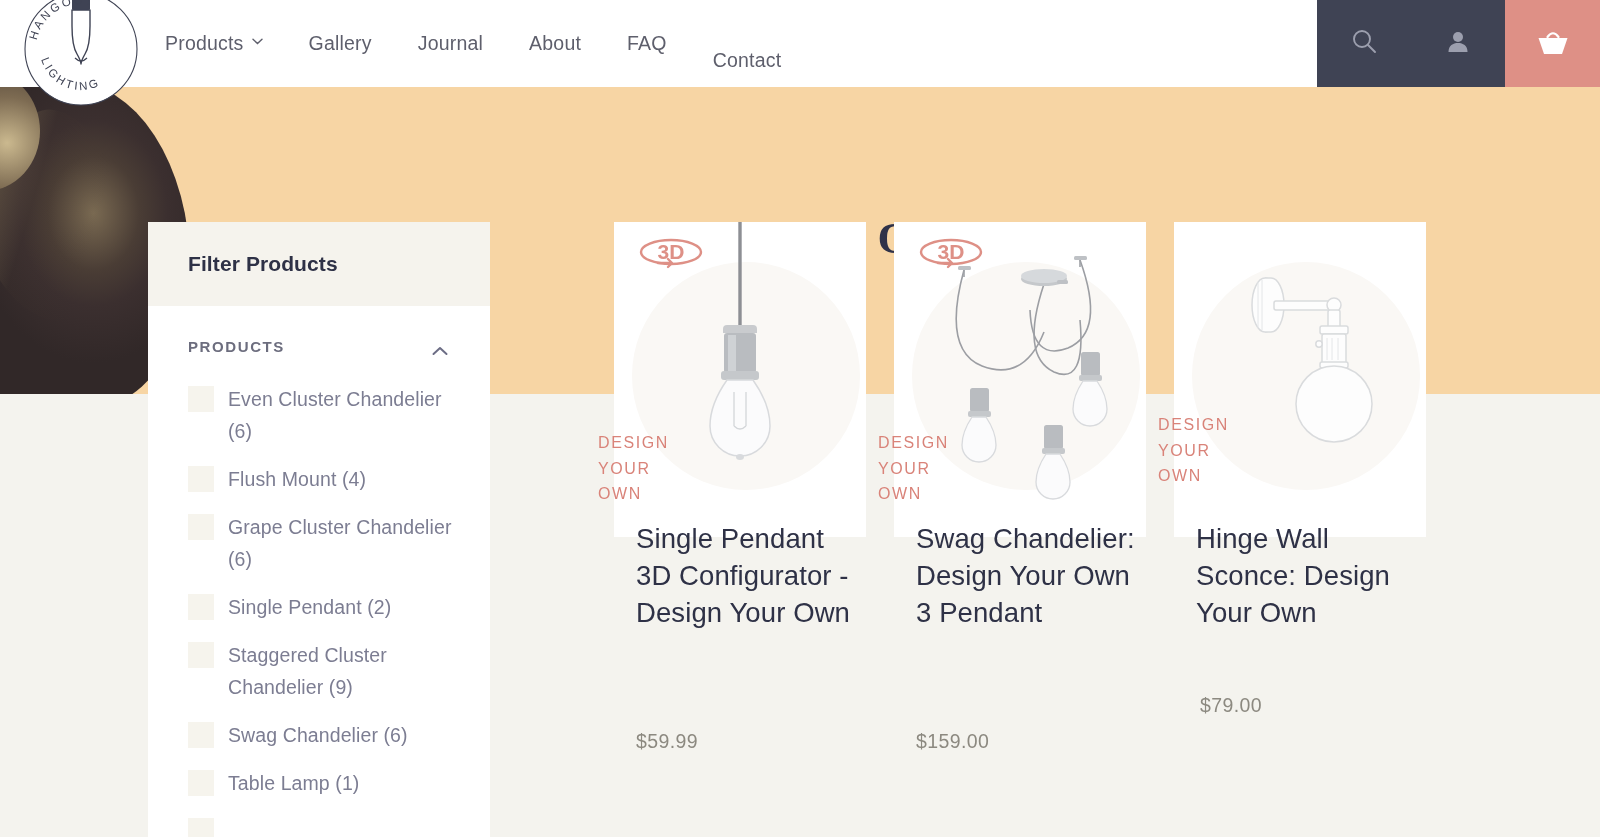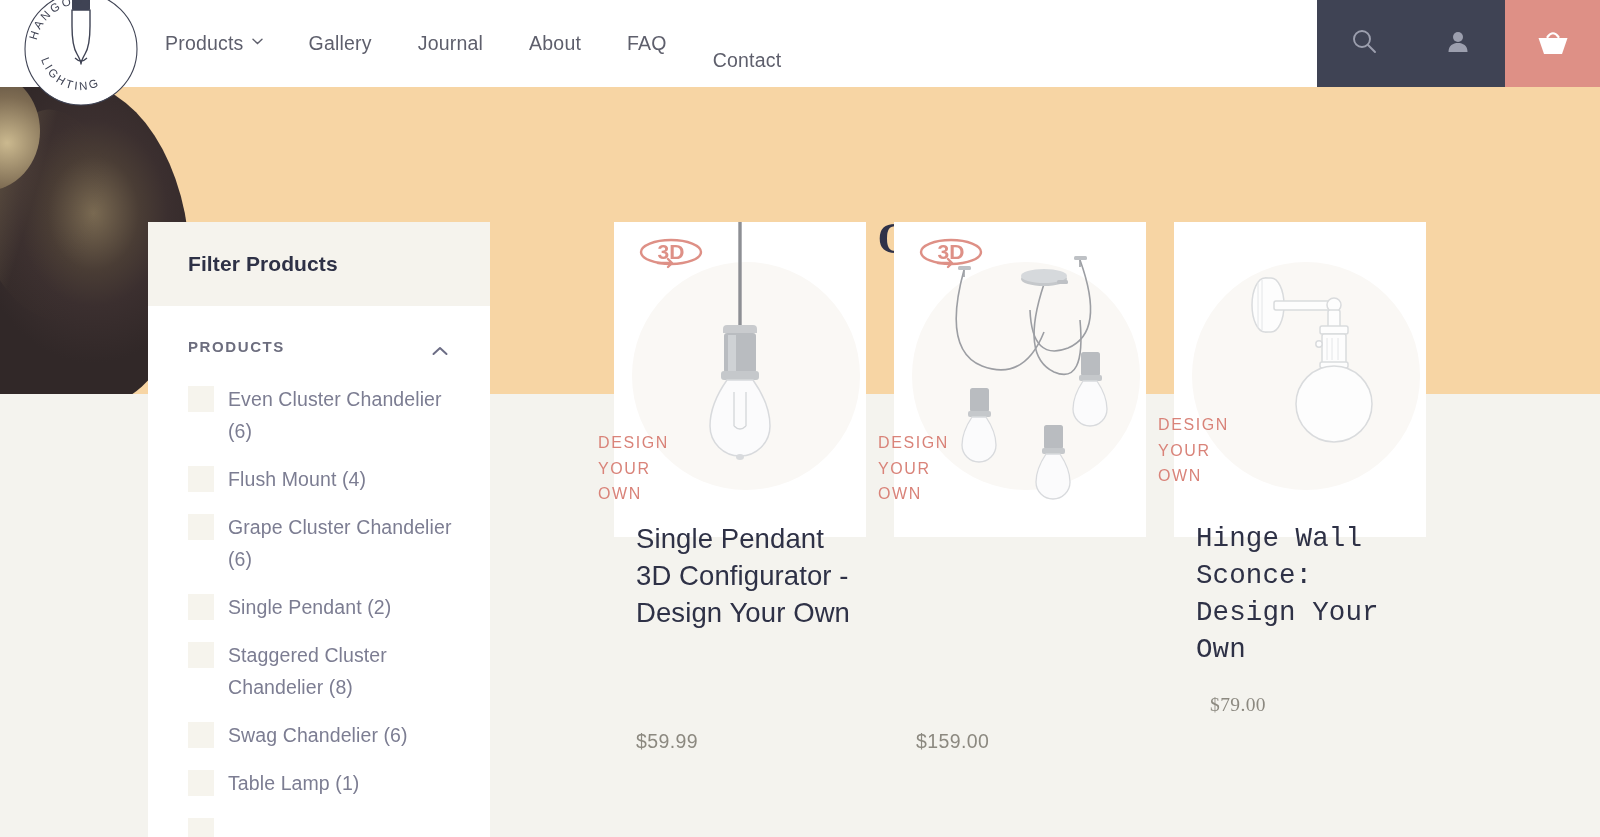--- a/index.html
+++ b/index.html
@@ -196,22 +196,22 @@
   #card2 .dyo { left: -16px; top: 208px; width: 90px; }
   #card2 .badge3d { left: 24px; top: 11px; }
   #card2 .ptitle { left: 22px; top: 298px; width: 230px; }
   #card2 .pprice { left: 22px; top: 508px; }
 
   
   #card3 { left: 1174px; }
   #card3 .imgwrap { width: 252px; height: 315px; }
   #card3 .disc { left: 18px; top: 40px; width: 228px; height: 228px; }
   #card3 .dyo { left: -16px; top: 190px; width: 90px; }
-  #card3 .ptitle { left: 22px; top: 298px; width: 230px; font-family: Liberation Mono, monospace; }
-  #card3 .pprice { left: 36px; top: 472px; font-family: Liberation Serif, serif; }
+  #card3 .ptitle { left: 22px; top: 298px; width: 230px; }
+  #card3 .pprice { left: 26px; top: 472px; }
 
   .lamp { position: absolute; }
 </style>
 </head>
 <body>
 
 <div class="page">
 
   <div class="hero">
     <div class="hero-photo"></div>
@@ -322,21 +322,21 @@
         <label class="filter-row">
           <span class="filter-cb"></span>
           <span class="filter-label">Grape Cluster Chandelier (6)</span>
         </label>
         <label class="filter-row">
           <span class="filter-cb"></span>
           <span class="filter-label">Single Pendant (2)</span>
         </label>
         <label class="filter-row">
           <span class="filter-cb"></span>
-          <span class="filter-label">Staggered Cluster Chandelier (8)</span>
+          <span class="filter-label">Staggered Cluster Chandelier (9)</span>
         </label>
         <label class="filter-row">
           <span class="filter-cb"></span>
           <span class="filter-label">Swag Chandelier (6)</span>
         </label>
         <label class="filter-row">
           <span class="filter-cb"></span>
           <span class="filter-label">Table Lamp (1)</span>
         </label>
         <label class="filter-row">
@@ -424,20 +424,21 @@
             <path d="M20 30 L34 30 L30 26 M34 30 L30 34" fill="none" stroke="#DE9086" stroke-width="2.4" stroke-linecap="round" stroke-linejoin="round"></path>
             <text x="33" y="26" text-anchor="middle" font-family="Liberation Sans, sans-serif" font-size="21" font-weight="700" fill="#DE9086">3D</text>
           </svg>
         </div>
       </div>
       <div class="dyo">
         <span>DESIGN</span><br>
         <span>YOUR</span><br>
         <span>OWN</span>
       </div>
+      <div class="ptitle">Swag Chandelier: Design Your Own 3 Pendant</div>
       <div class="pprice">$159.00</div>
     </div>
 
     <div class="card" id="card3">
       <div class="imgwrap">
         <div class="disc"></div>
         <svg class="lamp" style="left:0;top:0;" width="252" height="315" viewBox="0 0 252 315">
           <g fill="#FDFDFD" stroke="#D9DBDD" stroke-width="1.5">
 
             <ellipse cx="91" cy="83" rx="13" ry="27"></ellipse>

